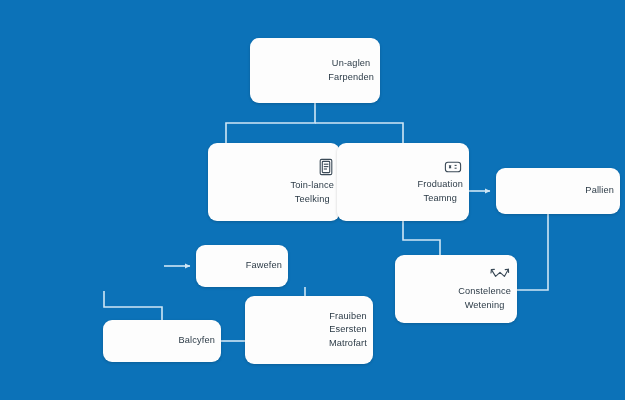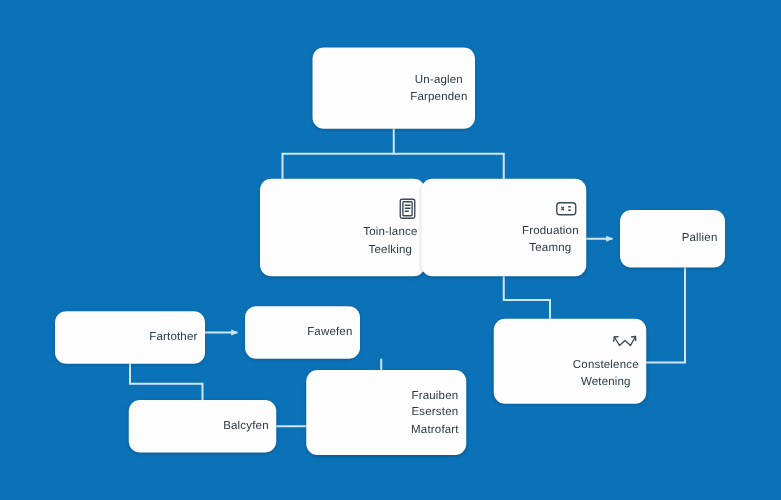--- a/index.html
+++ b/index.html
@@ -54,21 +54,21 @@
     margin-bottom: 3px;
     line-height: 0;
   }
   .node .node-icon svg {
     display: block;
   }
   
   #node-root      { left: 250px; top: 38px;  width: 130px; height: 65px; }
   #node-compliance{ left: 160px; top: 143px; width: 132px; height: 78px; margin-left: 48px; }
   #node-production{ left: 337px; top: 143px; width: 132px; height: 78px; }
-  #node-pallien   { left: 496px; top: 168px; width: 84px; height: 46px; }
+  #node-pallien   { left: 496px; top: 168px; width: 124px; height: 46px; }
   #node-constelence{left: 377px; top: 255px; width: 122px; height: 68px; margin-left: 18px; }
   #node-fartother { left: 44px;  top: 249px; width: 120px; height: 42px; }
   #node-fawefen   { left: 196px; top: 245px; width: 92px; height: 42px; }
   #node-balcyfen  { left: 103px; top: 320px; width: 118px; height: 42px; }
   #node-frauiben  { left: 245px; top: 296px; width: 128px; height: 68px; }
 </style>
 </head>
 <body>
 
 <div id="canvas">
@@ -140,23 +140,20 @@
       <svg width="22" height="16" viewBox="0 0 22 16" fill="none" stroke="#3b4a57" stroke-width="1.1" stroke-linecap="round" stroke-linejoin="round">
         <path d="M2.4,3.6 L6.6,10.4 L11.0,6.4 L15.4,10.4 L19.4,3.2"></path>
         <path d="M2.4,3.6 L2.0,7.0 M2.4,3.6 L5.4,3.4"></path>
         <path d="M19.4,3.2 L16.2,3.6 M19.4,3.2 L19.6,6.4"></path>
       </svg>
     </span>
     <span class="label">Constelence
 Wetening</span>
   </div>
 
-  <div class="node" id="node-fartother">
-    <span class="label">Fartother</span>
-  </div>
 
   <div class="node" id="node-fawefen">
     <span class="label">Fawefen</span>
   </div>
 
   <div class="node" id="node-balcyfen">
     <span class="label">Balcyfen</span>
   </div>
 
   <div class="node" id="node-frauiben">

